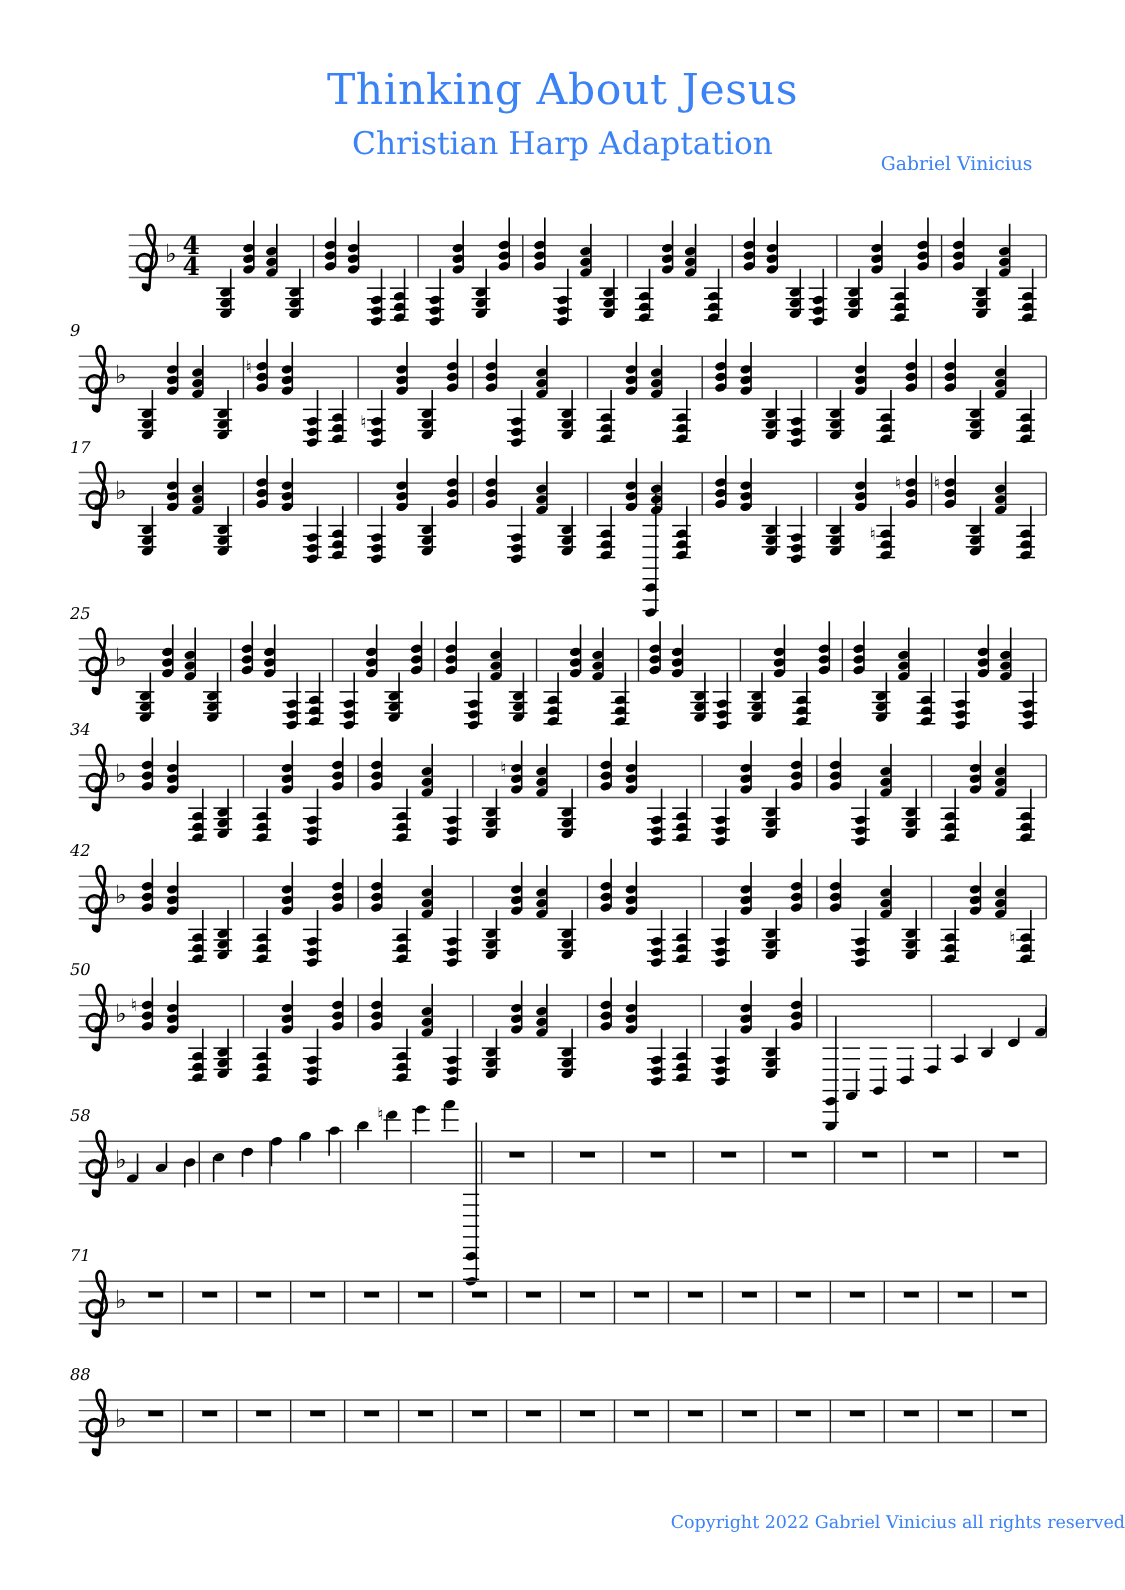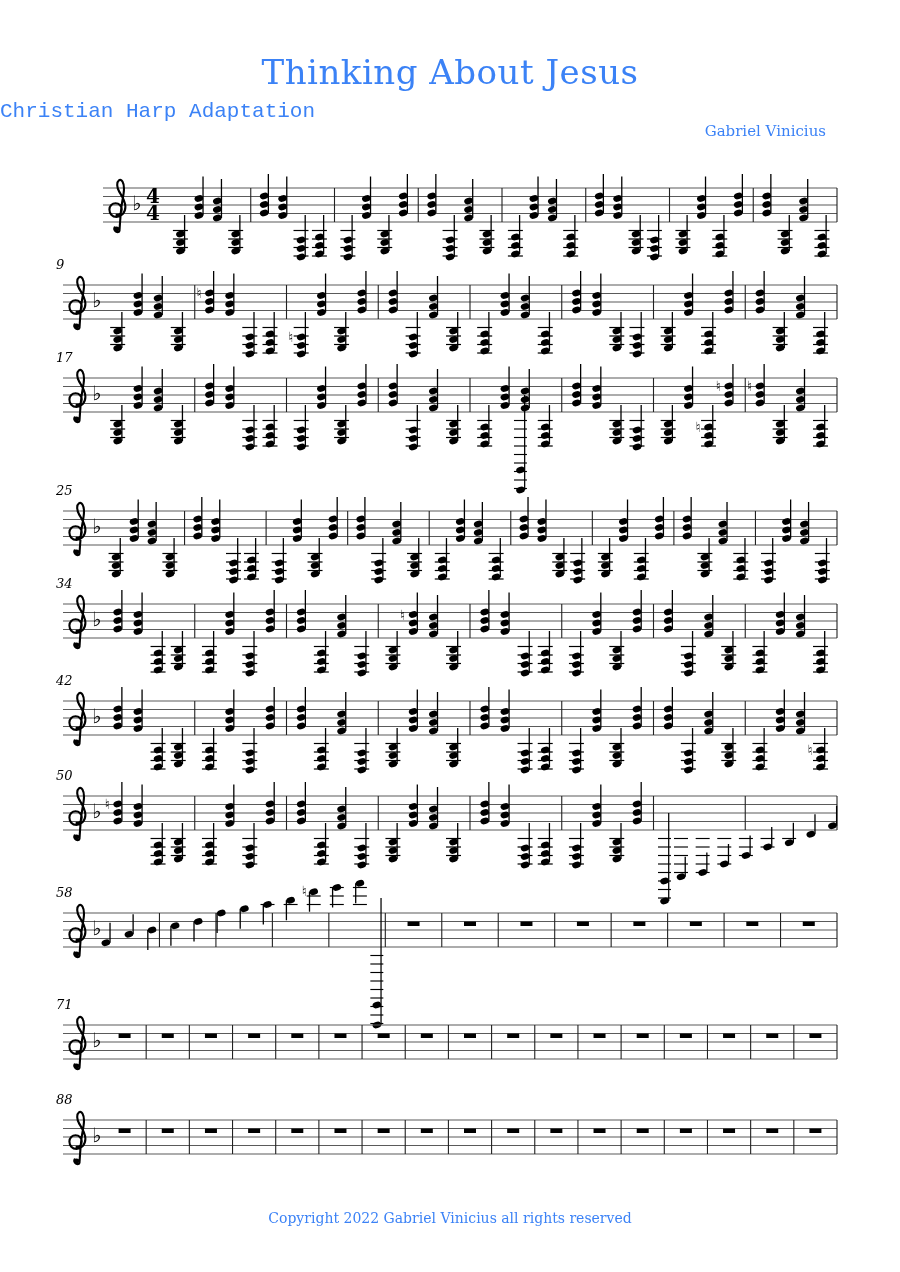--- a/index.html
+++ b/index.html
@@ -6,28 +6,28 @@
   #page{
     position:relative;width:900px;height:1272px;margin:0 auto;
     background:#ffffff;overflow:hidden;
     font-family:"DejaVu Serif", serif;color:#3b82f6;
   }
   #title{
     position:absolute;left:0;top:52px;width:100%;text-align:center;
     font-size:34px;font-weight:400;letter-spacing:.5px;
   }
   #subtitle{
-    position:absolute;left:0;top:100px;width:100%;text-align:left;
-    font-size:21px;font-weight:400;font-family:Liberation Mono, monospace;
+    position:absolute;left:0;top:100px;width:100%;text-align:center;
+    font-size:25px;font-weight:400;
   }
   #composer{
     position:absolute;right:74px;top:122px;text-align:right;font-size:15px;
   }
   #copyright{
-    position:absolute;left:0;top:1210px;width:100%;text-align:center;font-size:14px;
+    position:absolute;left:0;top:1210px;width:100%;text-align:right;font-size:14px;
   }
   #score{position:absolute;left:0;top:0;width:900px;height:1272px;}
   #score svg{position:absolute;left:0;overflow:visible;pointer-events:none;}
 </style>
 </head>
 <body>
 
 <div id="page">
   <div id="title">Thinking About Jesus</div>
   <div id="subtitle">Christian Harp Adaptation</div>

